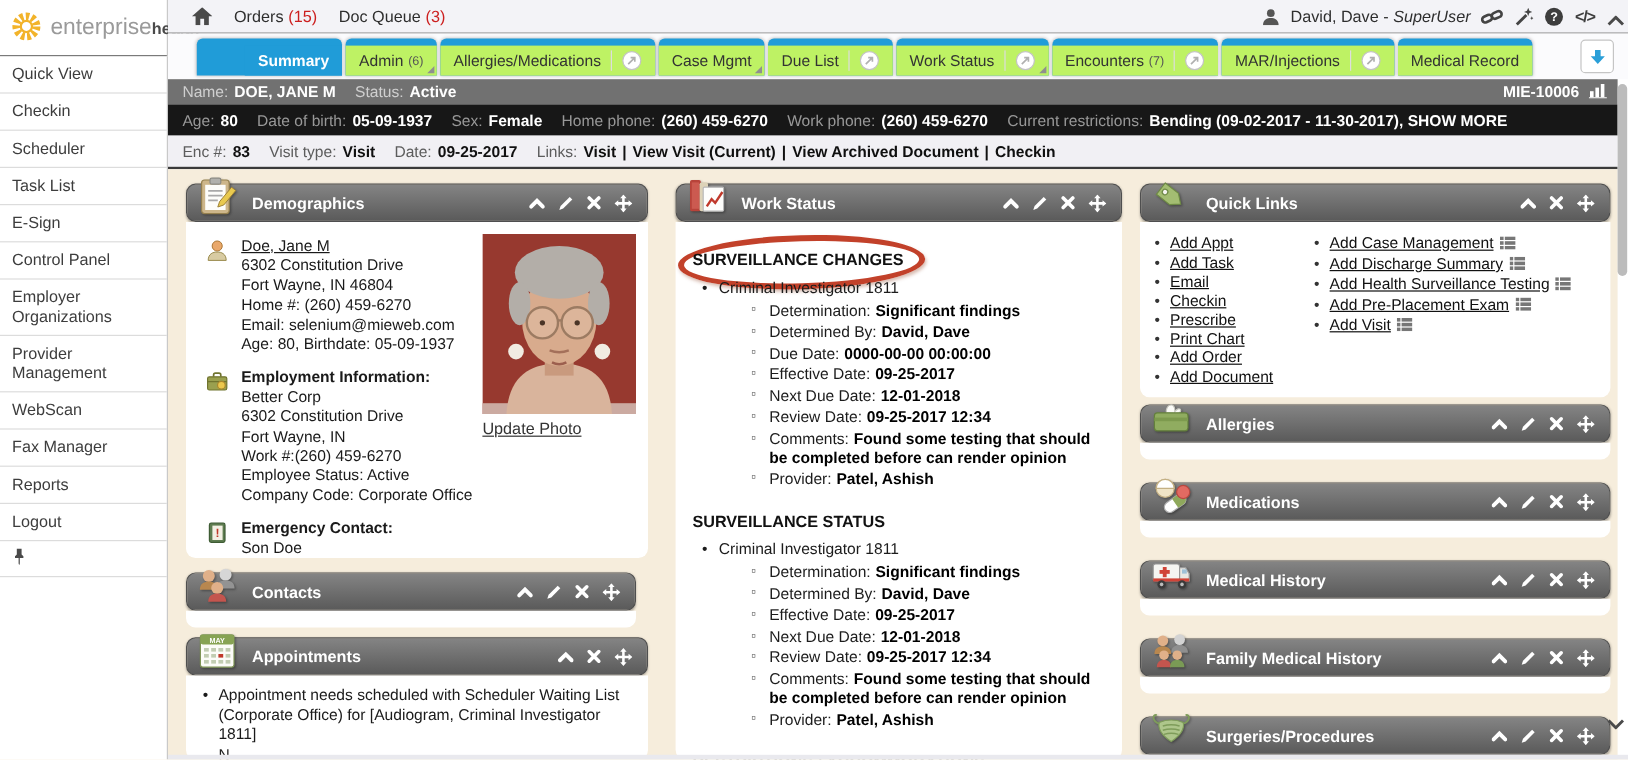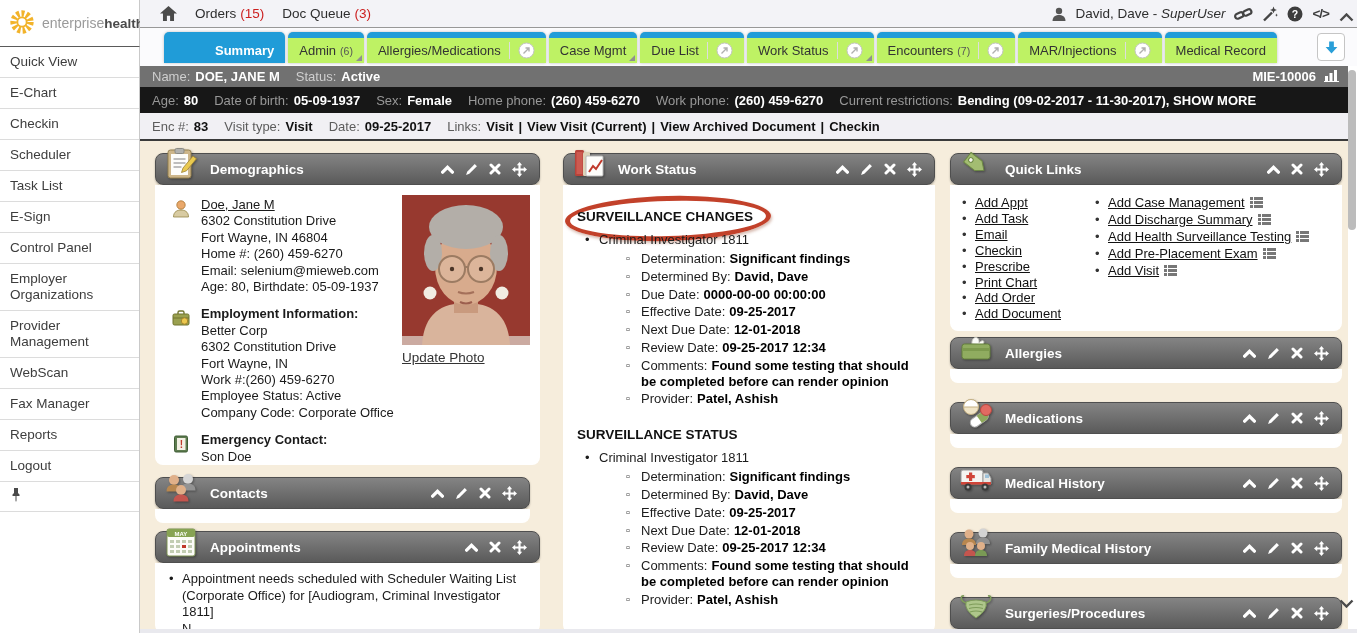--- a/index.html
+++ b/index.html
@@ -1,20 +1,20 @@
 <!DOCTYPE html>
 <html><head>
 <meta charset="utf-8">
 <style>
   *{margin:0;padding:0;box-sizing:border-box;}
   html,body{width:1357px;height:633px;overflow:hidden;}
   body{font-family:"Liberation Sans",sans-serif;font-size:13px;background:#fff;position:relative;color:#222;}
   
   #logo{position:absolute;left:0;top:0;width:140px;height:47px;background:#fff;border-bottom:1px solid #5a5a5a;border-right:1px solid #c9c9c9;display:flex;align-items:center;padding-left:8px;gap:6px;}
-  #logo-light{color:#9a9a9a;font-size:14px;}
+  #logo-light{color:#9a9a9a;font-size:19px;}
   #logo-bold{color:#4a4a4a;font-size:13.5px;font-weight:bold;}
   #sidebar{position:absolute;left:0;top:47px;width:140px;height:586px;background:#fff;border-right:1px solid #c9c9c9;}
   .side-item{border-bottom:1px solid #dcdcdc;padding:7px 6px 7px 10px;font-size:13.5px;color:#3d3d3d;line-height:16px;cursor:pointer;}
   .side-pin{border-bottom:1px solid #dcdcdc;padding:6px 0 6px 10px;cursor:pointer;}
   
   #top-nav{position:absolute;left:140px;top:0;width:1217px;height:28px;background:#f3f3f7;border-bottom:1px solid #989898;display:flex;align-items:center;padding-left:20px;gap:18px;}
   .tn-item{display:flex;gap:4px;align-items:center;font-size:13.5px;color:#2e2e2e;cursor:pointer;}
   .red{color:#cc1f1f;}
   #tn-right{margin-left:auto;display:flex;align-items:center;gap:9px;padding-right:28px;font-size:13.5px;color:#2e2e2e;}
   #tn-right i{font-style:italic;}
@@ -101,21 +101,20 @@
   <span id="logo-sun"><svg width="28" height="28" viewBox="0 0 30 30">
         <circle cx="15" cy="15" r="9" fill="none" stroke="#f2b32a" stroke-width="7" stroke-dasharray="3 2.2"></circle>
         <circle cx="15" cy="15" r="5" fill="#fff" stroke="#f2b32a" stroke-width="2"></circle>
       </svg></span>
   <span id="logo-text"><span id="logo-light">enterprise</span><span id="logo-bold">health</span></span>
 </div>
 
 <aside id="sidebar">
   <div id="side-items">
       <div class="side-item">Quick View</div>
-      <div class="side-item">E-Chart</div>
       <div class="side-item">Checkin</div>
       <div class="side-item">Scheduler</div>
       <div class="side-item">Task List</div>
       <div class="side-item">E-Sign</div>
       <div class="side-item">Control Panel</div>
       <div class="side-item">Employer Organizations</div>
       <div class="side-item">Provider Management</div>
       <div class="side-item">WebScan</div>
       <div class="side-item">Fax Manager</div>
       <div class="side-item">Reports</div>

